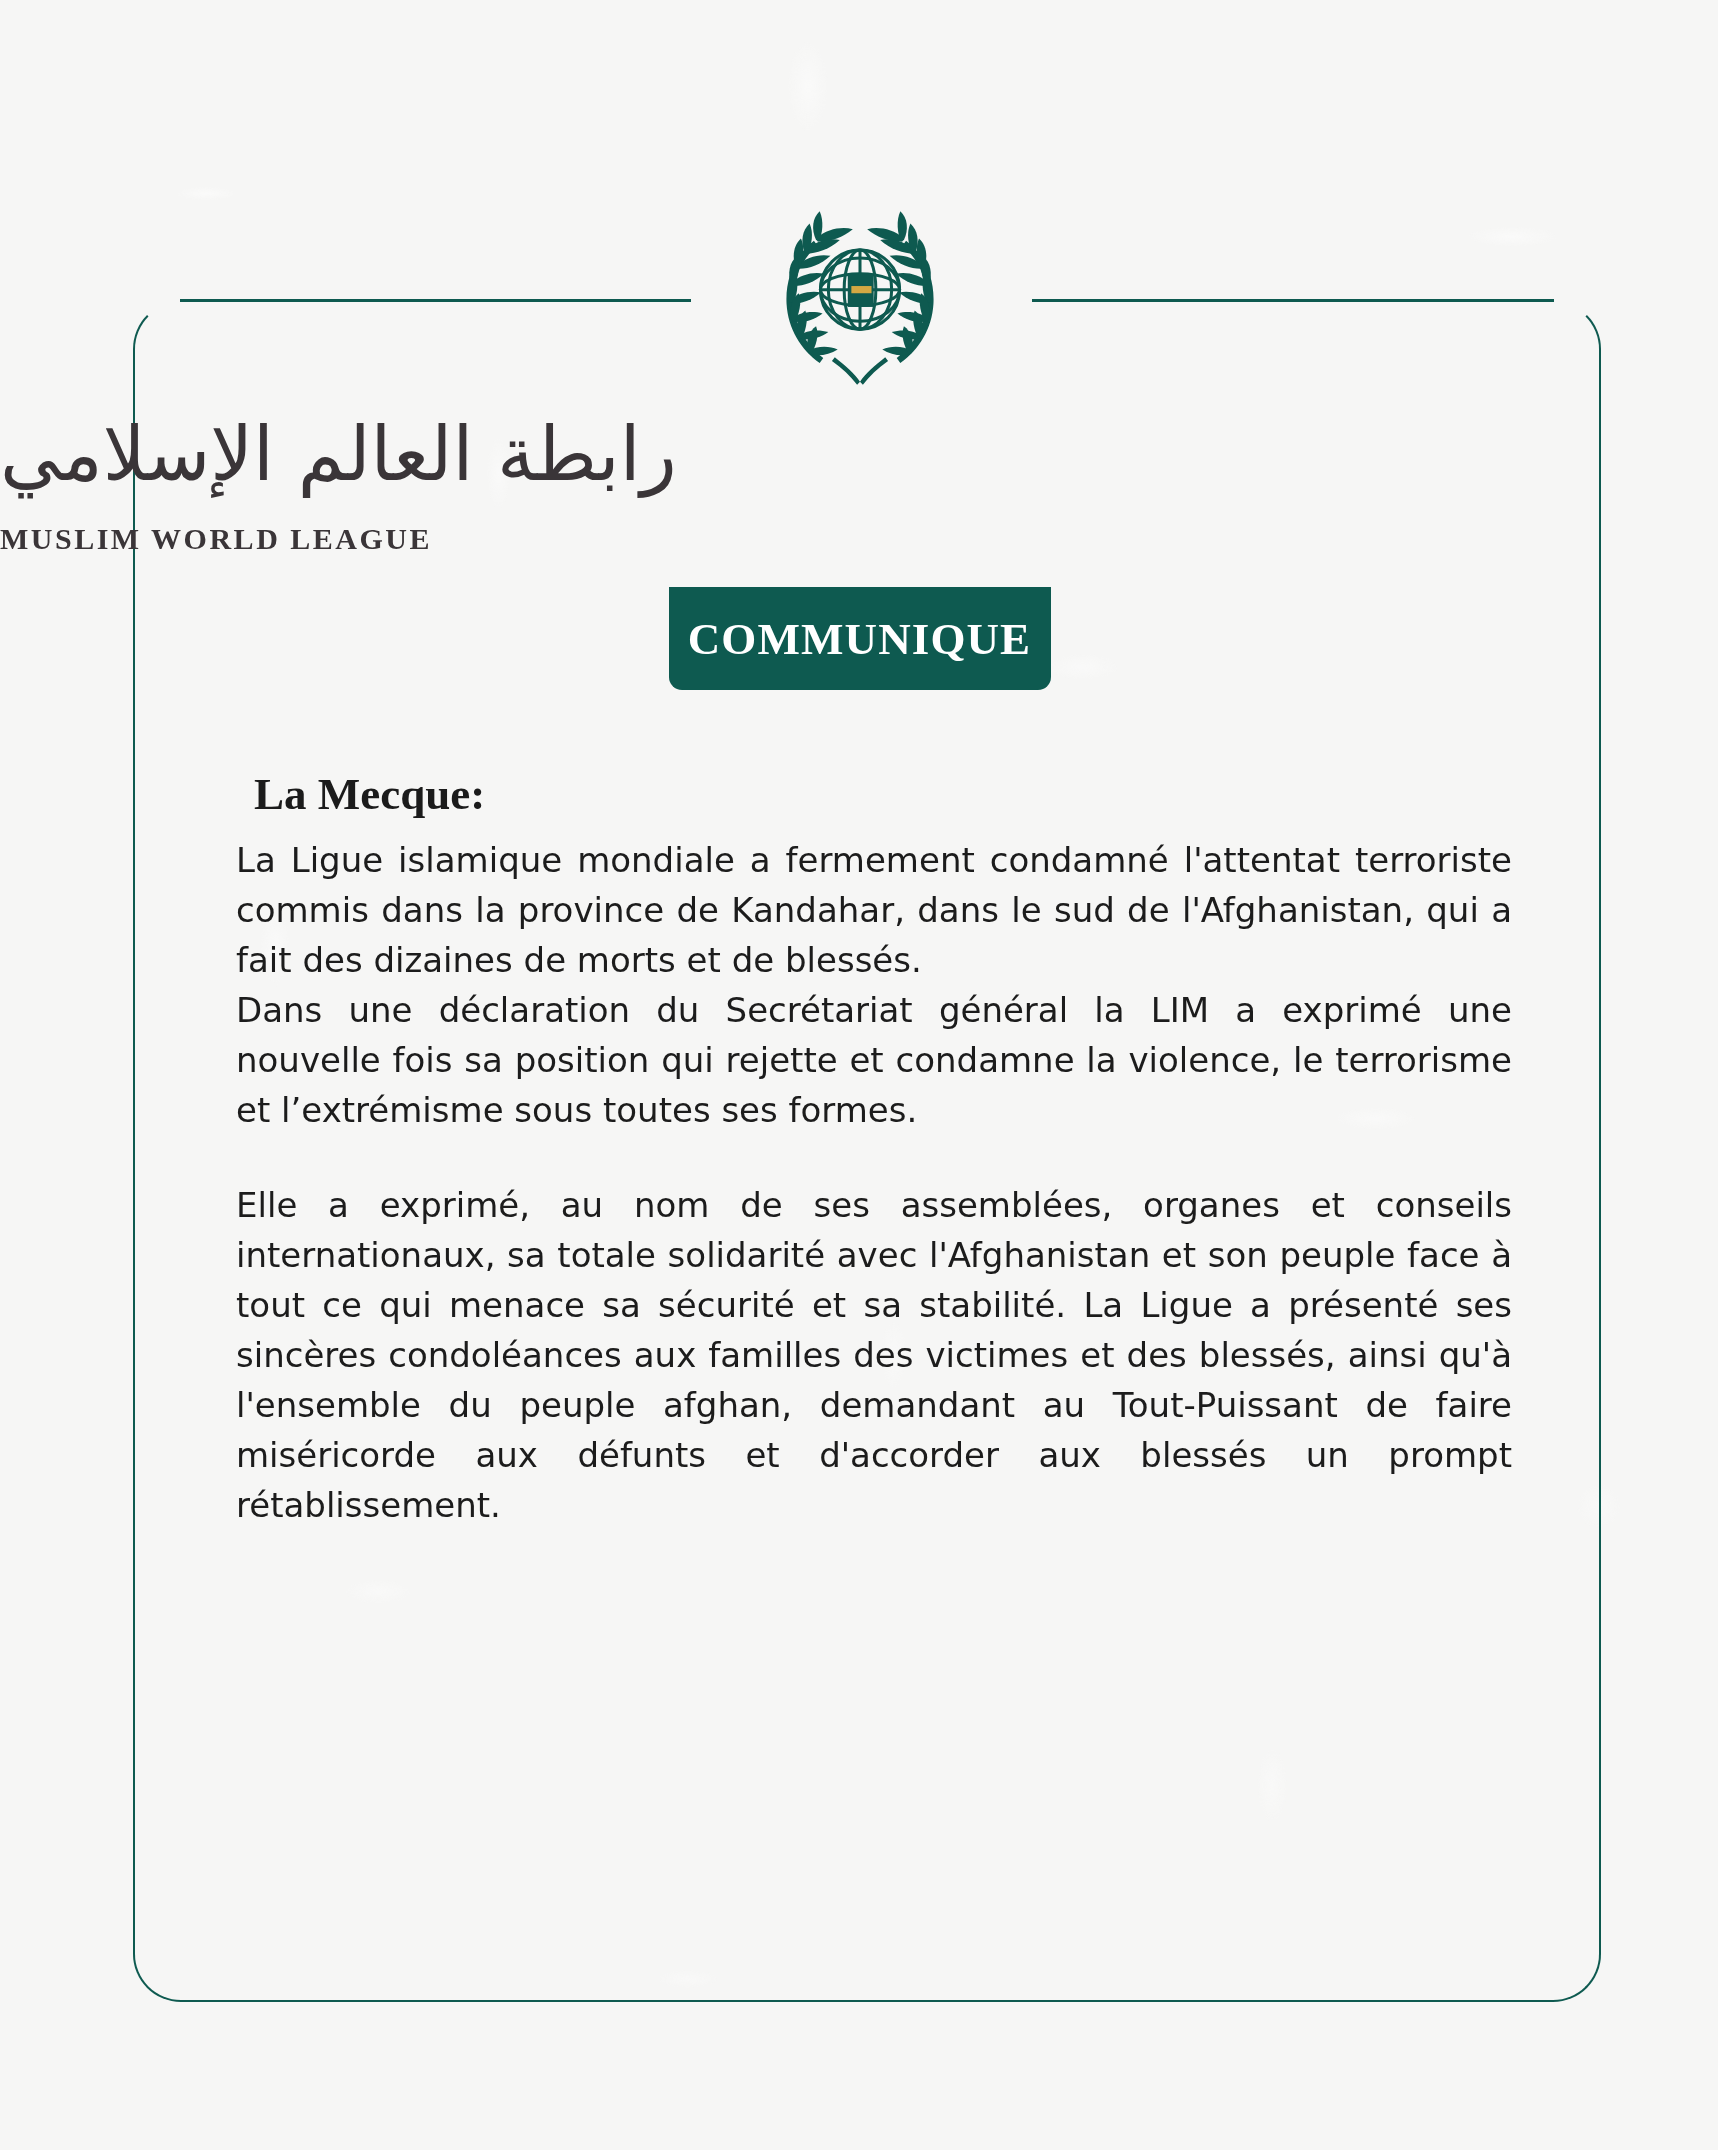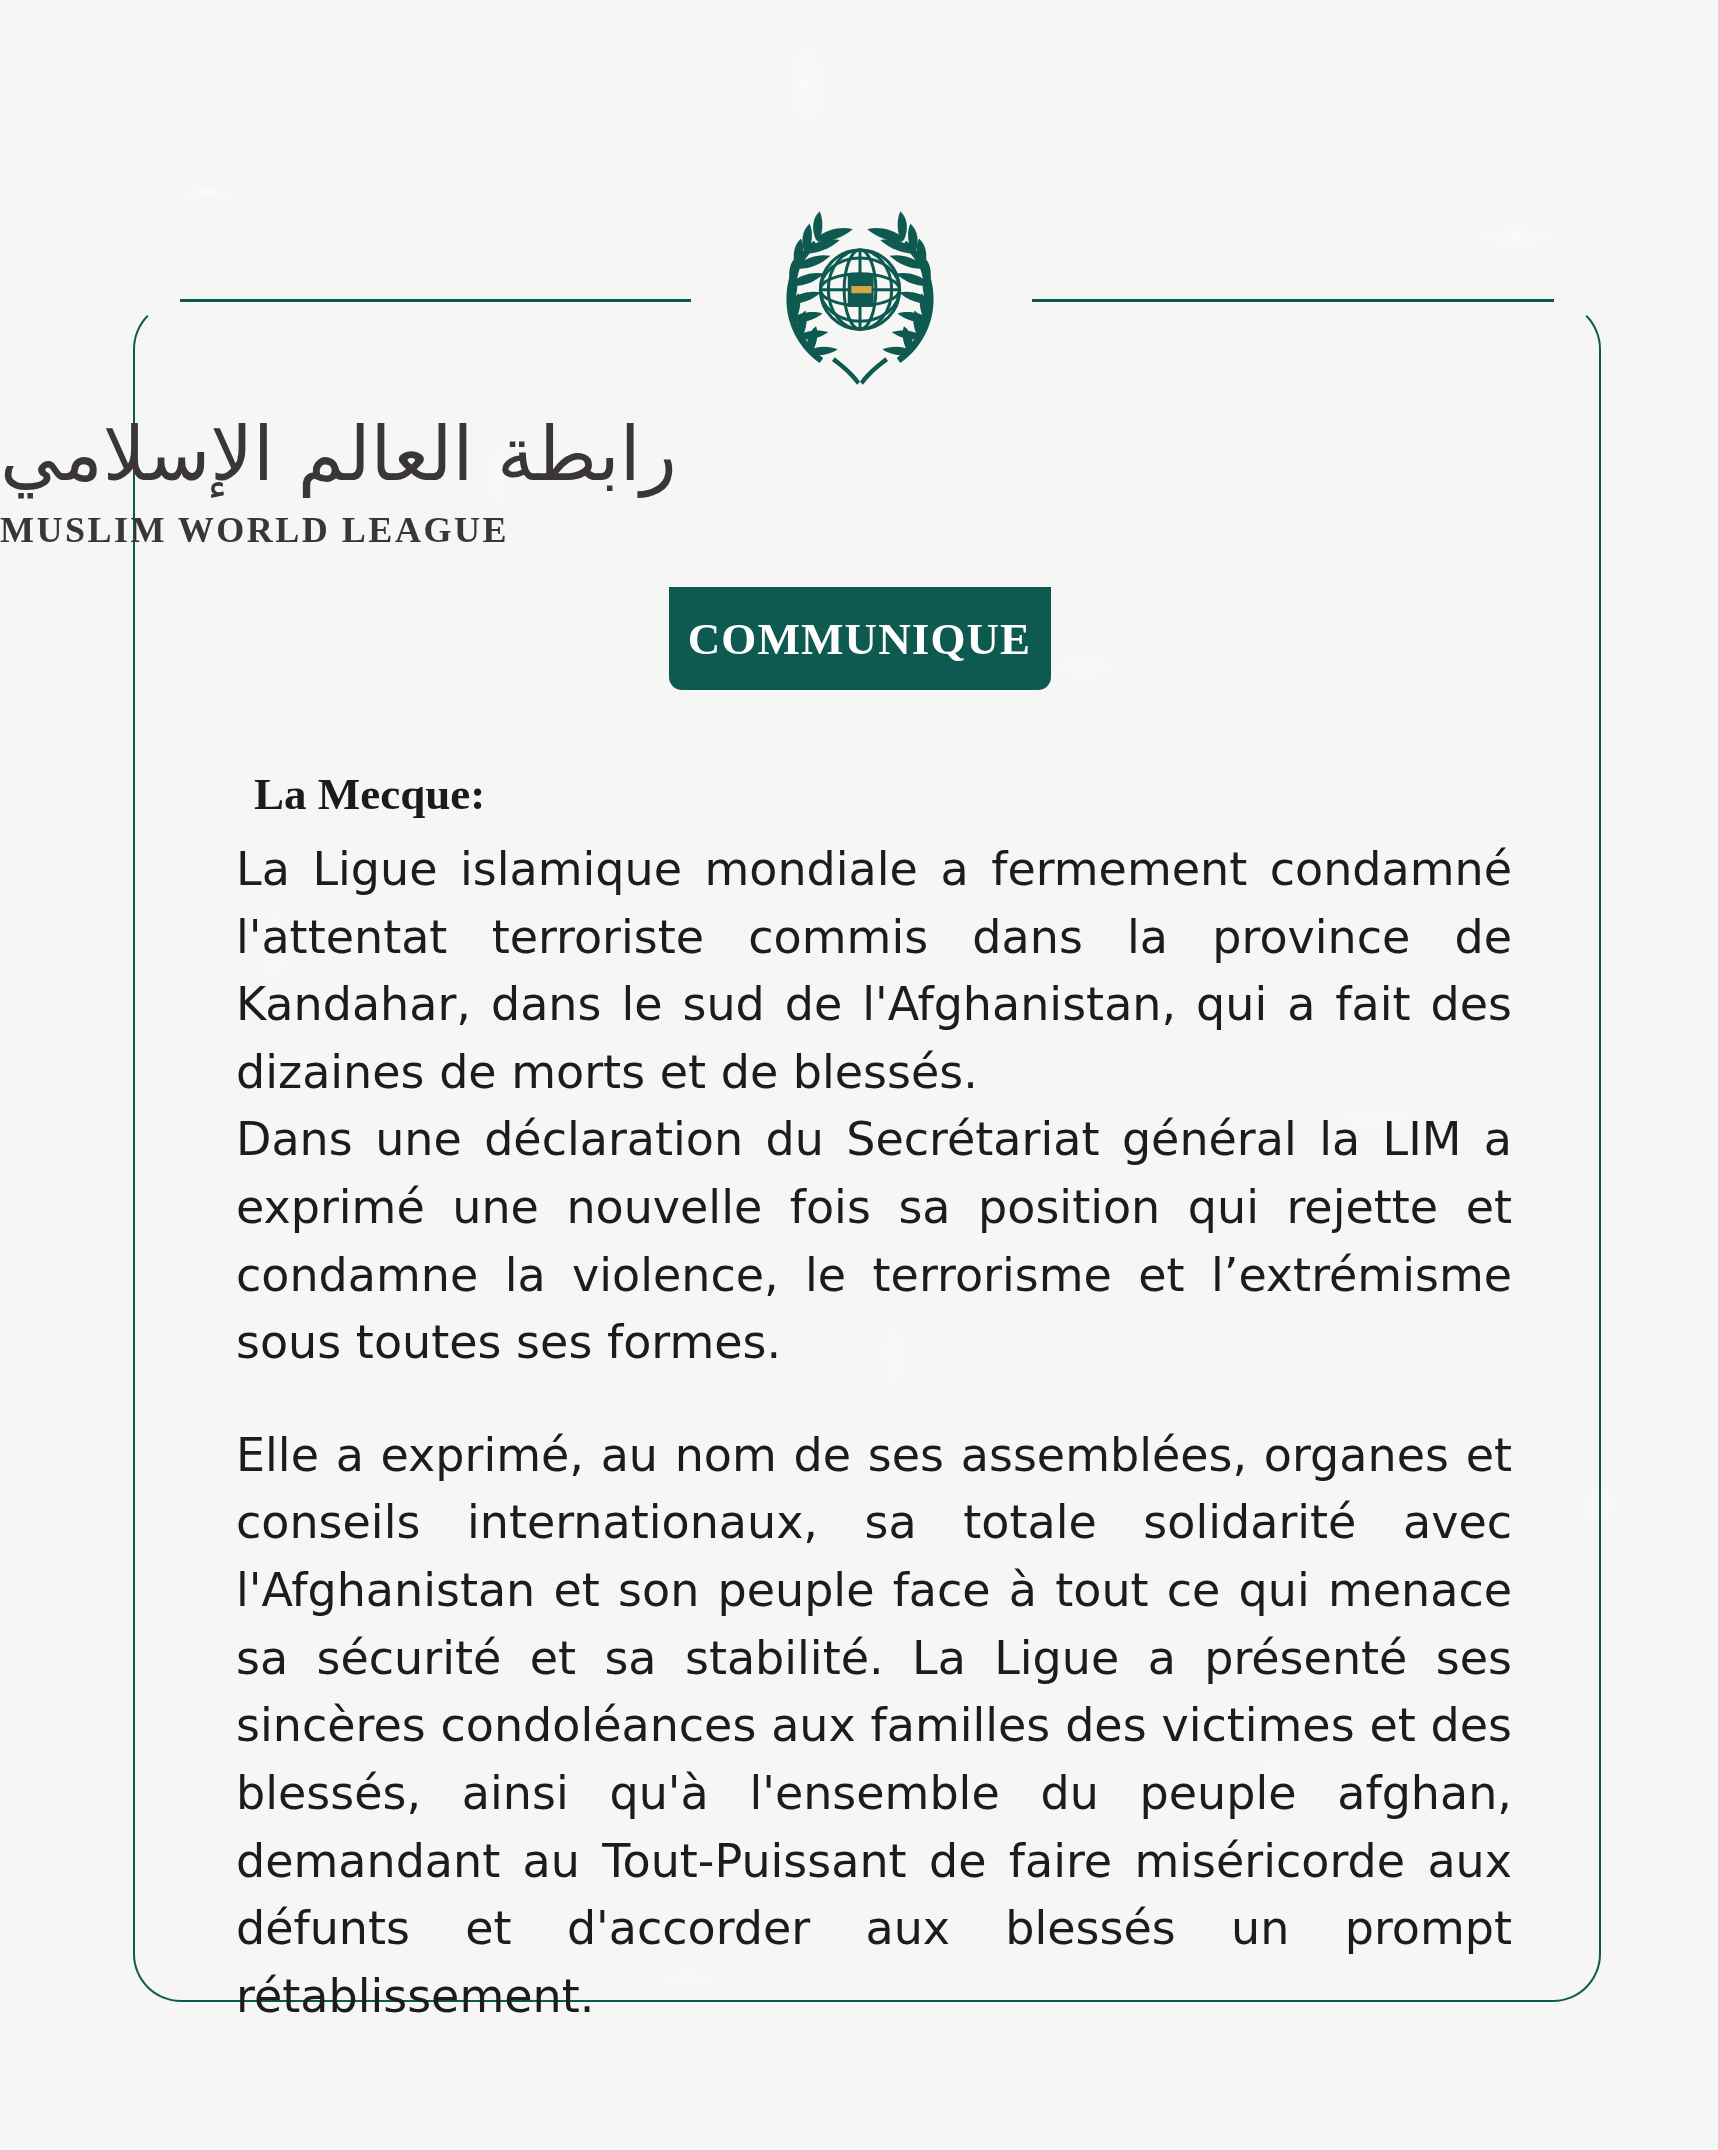--- a/index.html
+++ b/index.html
@@ -82,24 +82,24 @@
     line-height: 1.25;
     color: #3a3538;
     direction: rtl;
     unicode-bidi: bidi-override;
     letter-spacing: 0;
     margin: 0;
   }
   .english-name {
     font-family: "Liberation Serif", serif;
     font-weight: bold;
-    font-size: 36px;
+    font-size: 30px;
     letter-spacing: 2.5px;
     color: #3a3538;
-    margin-top: 7px;
+    margin-top: 20px;
   }
 
   
   .badge {
     position: absolute;
     left: 50%;
     transform: translateX(-50%);
     top: 587px;
     width: 382px;
     height: 103px;
@@ -126,21 +126,21 @@
   }
   .dateline {
     font-family: "Liberation Serif", serif;
     font-weight: bold;
     font-size: 45px;
     color: #1b1b1b;
     margin: 0 0 16px 18px;
   }
   .body-block {
     font-family: "DejaVu Sans", sans-serif;
-    font-size: 46px;
+    font-size: 34px;
     line-height: 1.47;
     color: #1c1c1c;
     text-align: justify;
     text-justify: inter-word;
     margin: 0;
   }
   .body-block p { margin: 0; }
   .gap-lg { height: 45px; }
   .gap-sm { height: 0; }
 </style>

